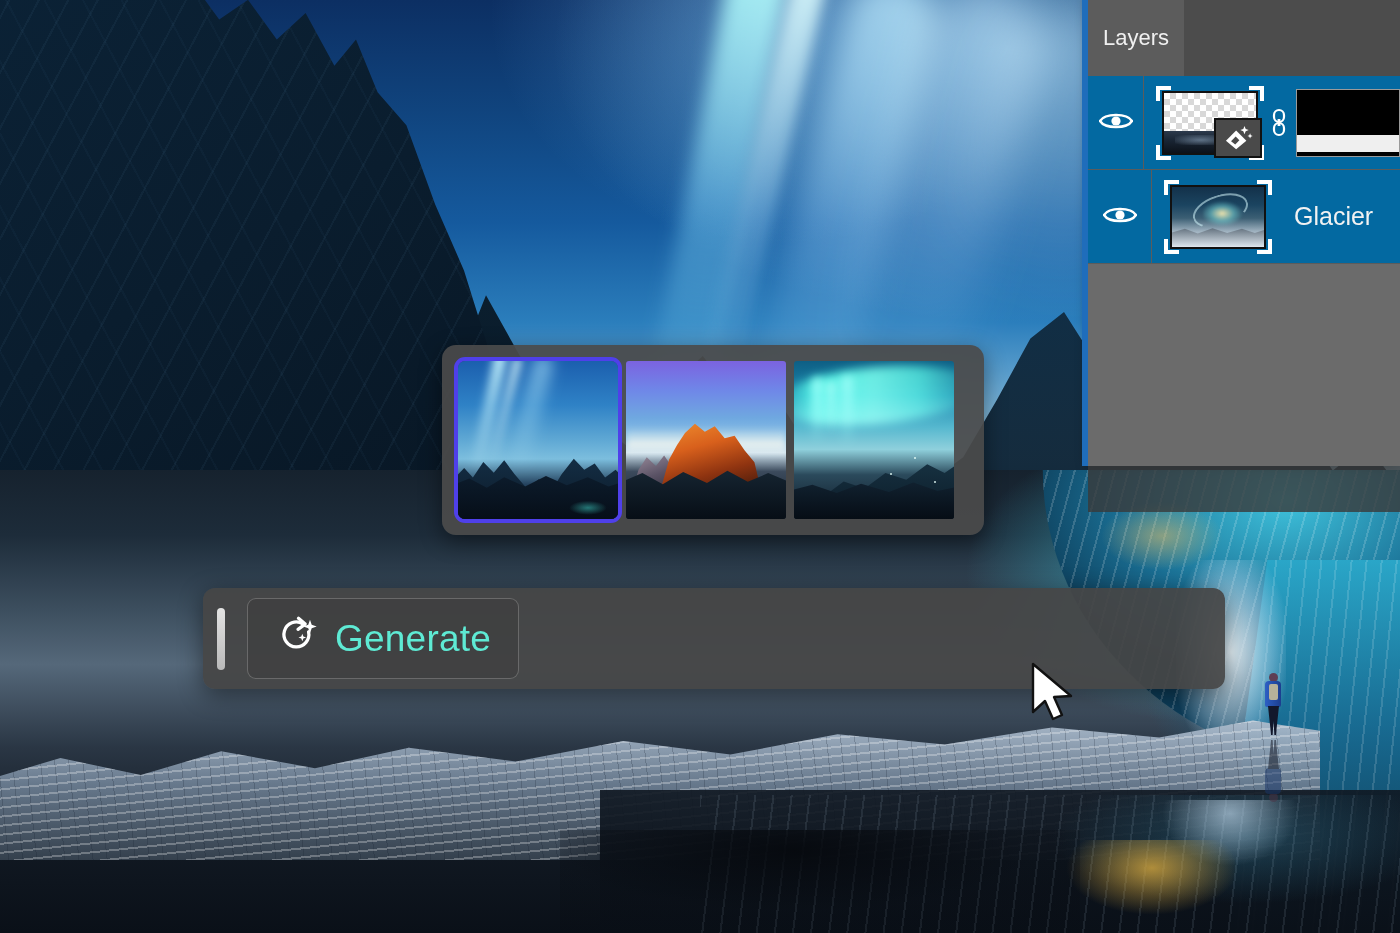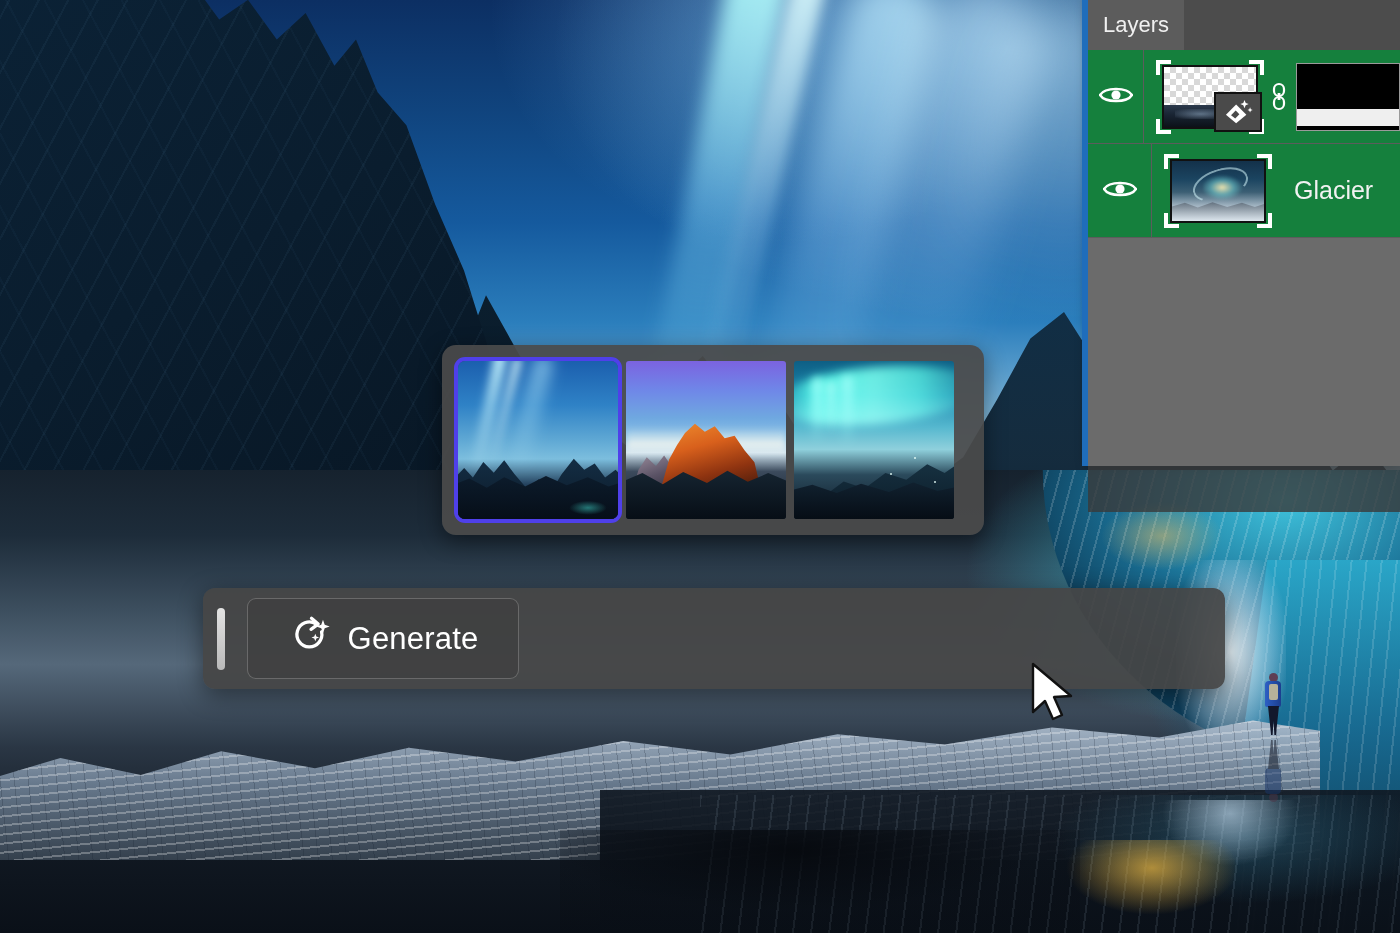--- a/index.html
+++ b/index.html
@@ -291,52 +291,52 @@
     width: 272px; height: 81px;
     margin-left: 10px;
     background: rgba(60,60,60,.55);
     border: 1px solid rgba(140,140,140,.55);
     border-radius: 9px;
     display: flex; align-items: center; justify-content: center;
     gap: 14px;
     cursor: pointer;
   }
   #generate-button .glabel {
-    color: #ffffff; font-size: 31px; font-weight: 400; letter-spacing: .2px;
+    color: #5eead4; font-size: 37px; font-weight: 400; letter-spacing: .2px;
   }
 
   
   #cursor { position: absolute; left: 1031px; top: 662px; width: 46px; height: 62px; pointer-events: none; }
 
   
   #layers-panel {
     position: absolute; left: 1088px; top: 0;
     width: 312px; height: 466px;
     background: #6b6b6b;
     box-shadow: -2px 0 10px rgba(0,0,0,.35);
   }
   #layers-panel::before {
     content: ""; position: absolute; left: -6px; top: 0; width: 6px; height: 100%;
     background: #1f6dbb;
   }
   #panel-tabbar {
-    height: 50px; background: #4c4c4c; display: flex; align-items: stretch;
+    height: 76px; background: #4c4c4c; display: flex; align-items: stretch;
   }
   #tab-layers {
     width: 96px; background: #5c5c5c;
     display: flex; align-items: center; justify-content: center;
     color: #f0f0f0; font-size: 22px;
     cursor: pointer;
   }
   #panel-tabbar .tabrest { flex: 1 1 auto; background: #4c4c4c; }
 
   .layer-row {
     height: 94px;
     display: flex; align-items: center;
-    background: #15803d;
+    background: #0369a1;
     border-bottom: 1px solid #5c5c5c;
     cursor: pointer;
   }
   .layer-row .eye-cell {
     width: 64px; height: 100%;
     display: flex; align-items: center; justify-content: center;
     border-right: 1px solid #5c5c5c;
   }
   .layer-thumb-wrap {
     position: relative;

